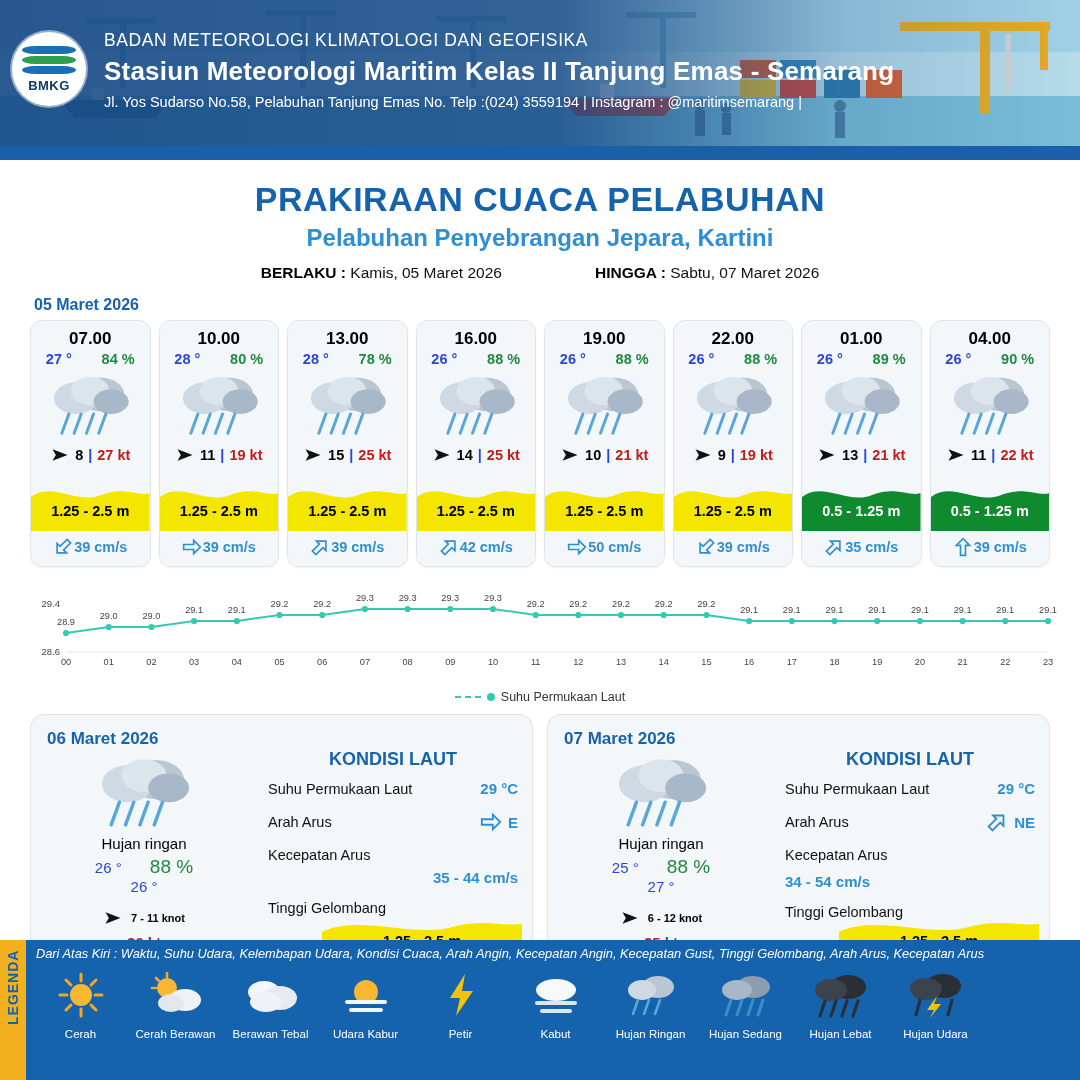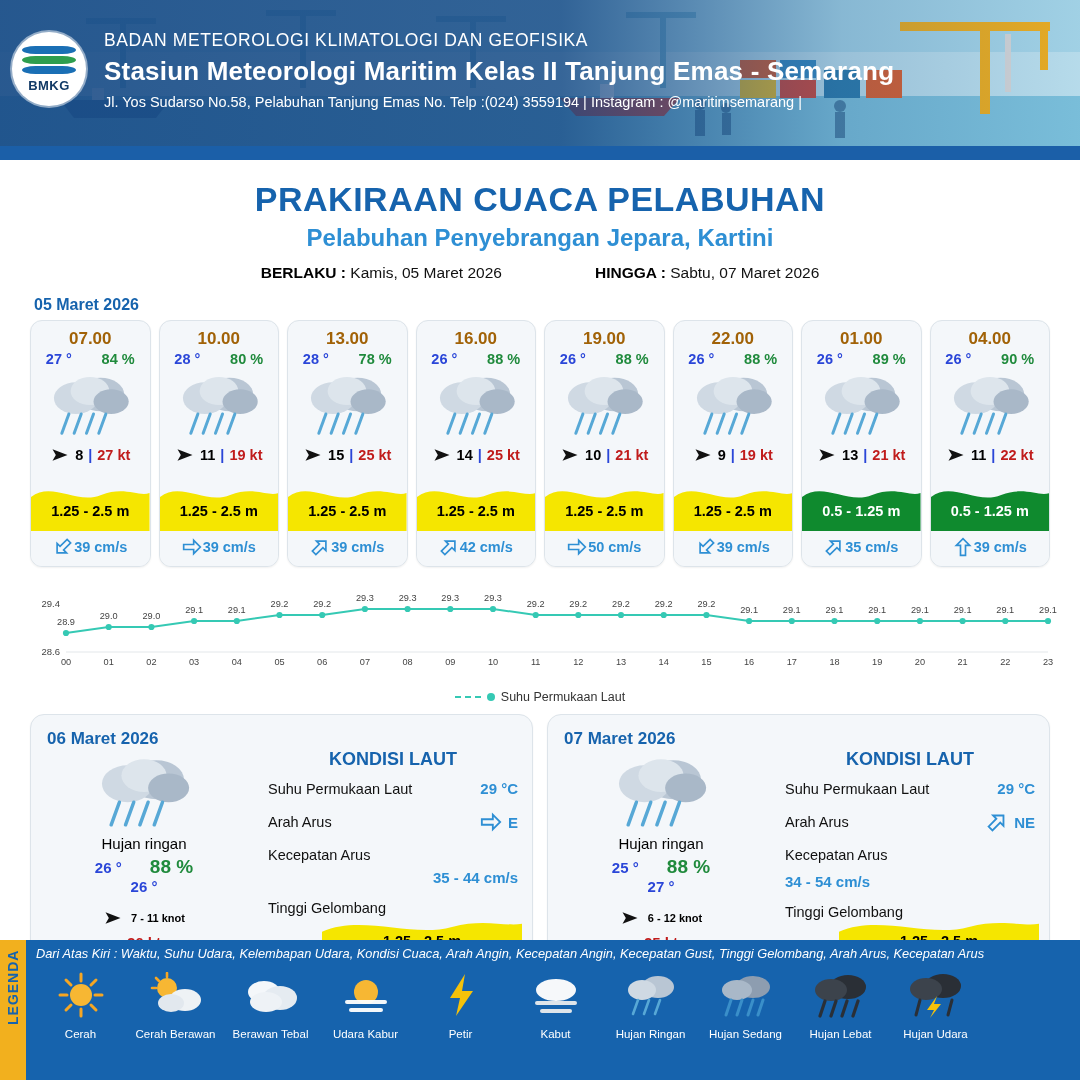--- a/index.html
+++ b/index.html
@@ -49,21 +49,21 @@
   .valid-row b { color:#000; }
 
   .datelabel { margin:14px 0 6px 34px; font-size:16px; font-weight:bold; color:#1663ad; }
 
   
   .cards { display:flex; gap:8px; padding:0 30px; }
   .card {
     width:125px; background:#f4f7fa; border:1px solid #dde4ea; border-radius:12px;
     overflow:hidden; position:relative; box-shadow:0 1px 2px rgba(0,0,0,.06);
   }
-  .c-time { text-align:center; font-size:17px; font-weight:bold; color:#a16207; padding:8px 0 2px; }
+  .c-time { text-align:center; font-size:17px; font-weight:bold; color:#000000; padding:8px 0 2px; }
   .c-tr { display:flex; justify-content:space-around; align-items:center; font-size:14.5px; font-weight:bold; padding-bottom:2px;}
   .c-temp { color:#2a46d8; }
   .c-hum { color:#1f8a3c; }
   .c-icon { height:74px; display:flex; align-items:center; justify-content:center; }
   .c-wind { display:flex; align-items:center; justify-content:center; gap:5px; font-size:14.5px; font-weight:bold; padding:2px 0 4px; position:relative; z-index:3;}
   .c-wind .spd { color:#000; }
   .c-wind .sep { color:#2a46d8; }
   .c-wind .gust { color:#c01c1c; }
   .wave-wrap { position:relative; height:62px; }
   .wave-svg { position:absolute; left:0; bottom:0; width:100%; height:52px; }
@@ -84,21 +84,21 @@
   
   .days { display:flex; gap:14px; padding:10px 30px 0; }
   .day {
     flex:1; background:#f4f7fa; border:1px solid #dde4ea; border-radius:14px;
     padding:14px 16px 10px; position:relative; height:252px;
     box-shadow:0 1px 2px rgba(0,0,0,.06);
   }
   .day-date { font-size:17px; font-weight:bold; color:#1663ad; }
   .day-left { position:absolute; left:18px; top:38px; width:190px; text-align:center; }
   .day-cond { font-size:15px; color:#000; margin-top:2px; }
-  .day-temps { margin-top:4px; font-size:15px; font-weight:bold; }
+  .day-temps { margin-top:4px; font-size:15px; font-weight:normal; }
   .day-temps .t { color:#2a46d8; }
   .day-temps .h { color:#1f8a3c; font-size:19px; }
   .day-windrow { display:flex; align-items:center; justify-content:center; gap:8px; margin-top:13px; font-size:11px; font-weight:bold; color:#000;}
   .day-gust { margin-top:6px; font-size:15px; font-weight:bold; color:#c01c1c; }
   .day-right { position:absolute; right:14px; top:34px; width:250px; }
   .kl-title { font-size:18px; font-weight:bold; color:#1663ad; margin-bottom:10px;text-align:center; }
   .kl-row { display:flex; justify-content:space-between; align-items:center; font-size:14.5px; color:#111; margin-bottom:14px; }
   .kl-val { color:#2e8fd4; font-weight:bold; font-size:15px; }
   .kl-row.cur .kl-val { display:flex; align-items:center; gap:6px; }
   .kl-wave-label { font-size:14.5px; color:#111; }

